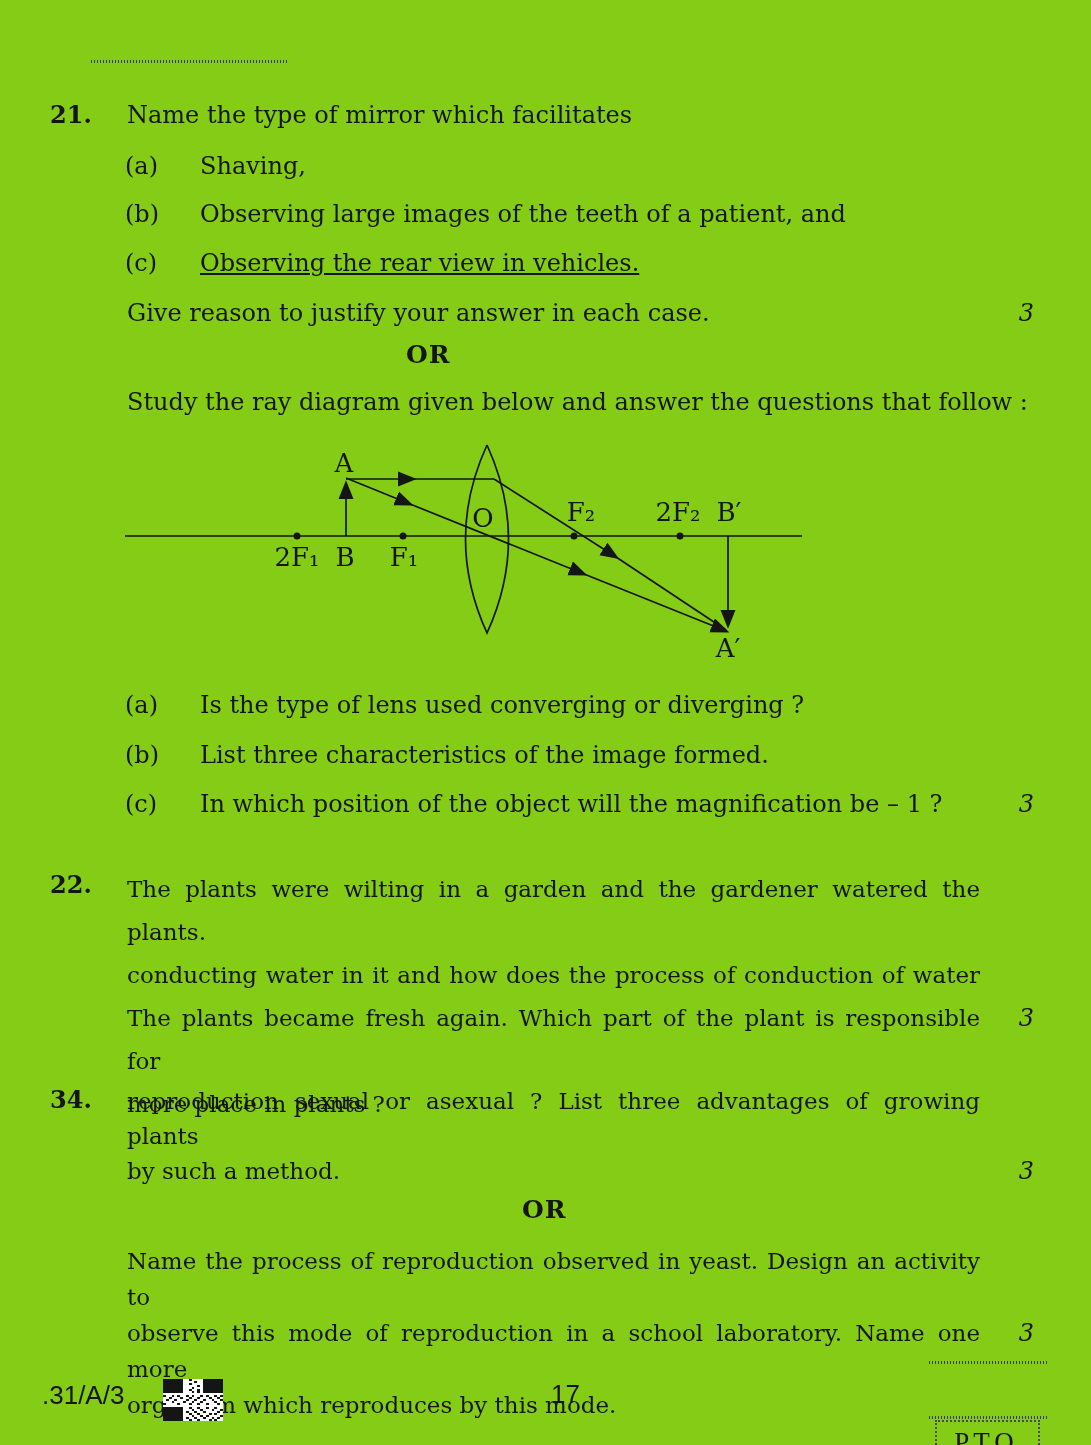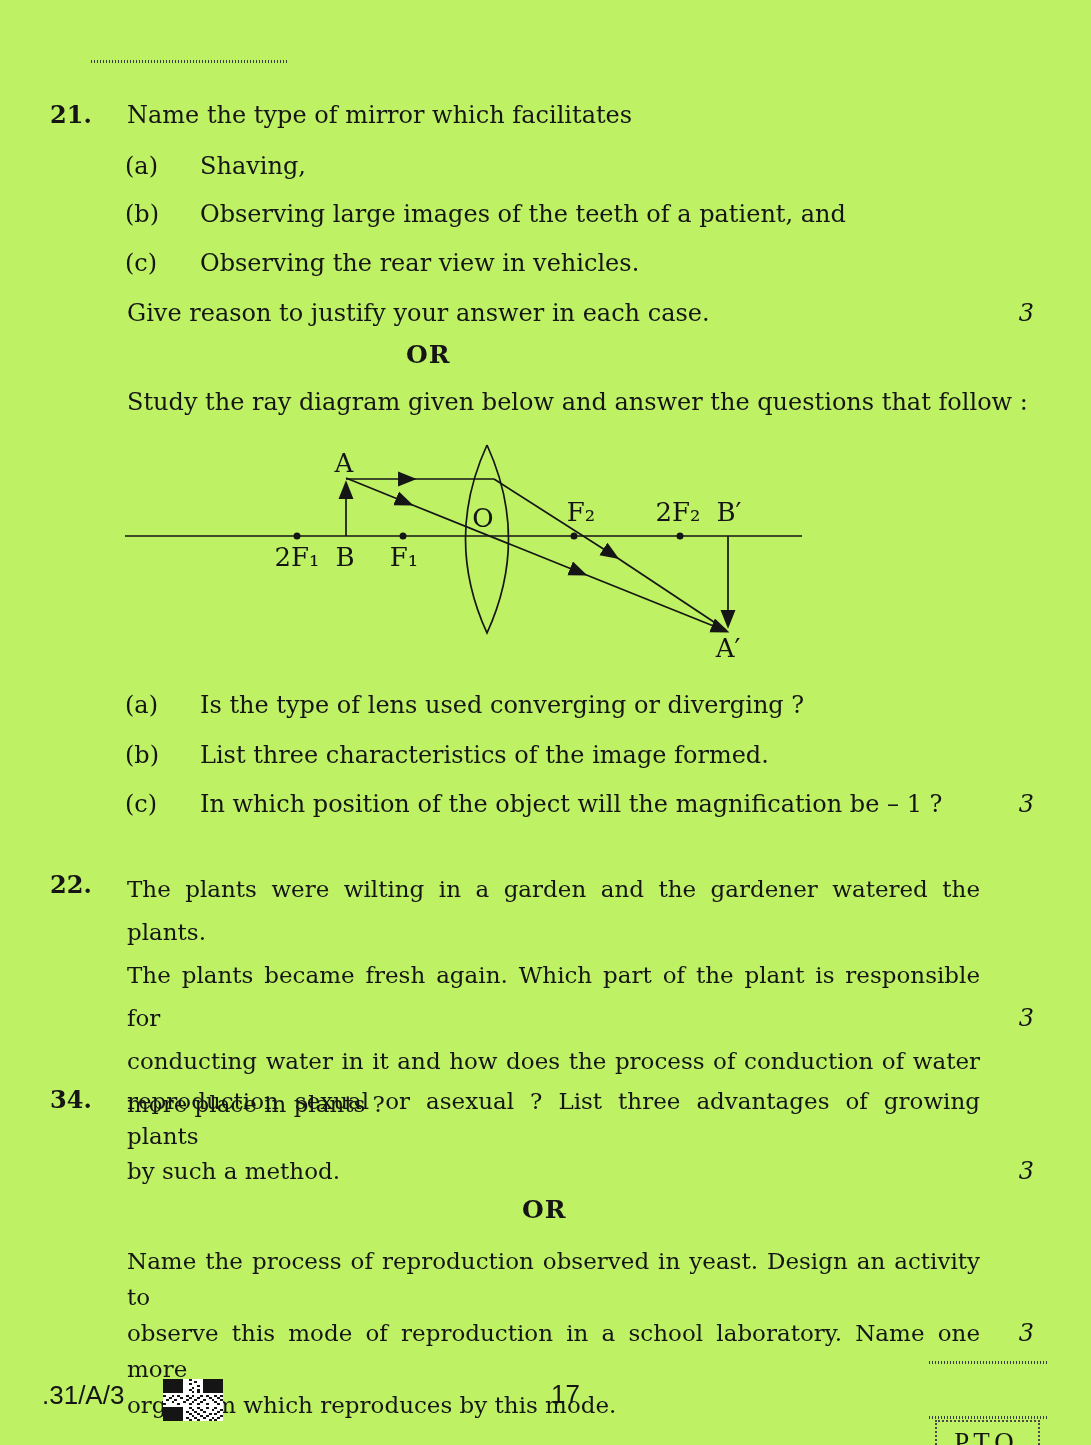--- a/index.html
+++ b/index.html
@@ -1,18 +1,18 @@
 <!DOCTYPE html>
 <html><head>
 <meta charset="utf-8">
 <style>
   html,body { margin:0; padding:0; background:#888; }
   .page {
     position:relative; width:1091px; height:1445px; margin:0 auto;
-    background:#bef264; color:#151515; overflow:hidden;
+    background:#84cc16; color:#151515; overflow:hidden;
     font-family:"DejaVu Serif","Liberation Serif",serif;
   }
   .abs { position:absolute; }
   .qnum { font-weight:bold; font-size:24px; line-height:28px; }
   .bline { font-size:24px; line-height:28px; white-space:nowrap; }
   .plab { font-size:24px; line-height:28px; }
   .ptxt { font-size:24px; line-height:28px; white-space:nowrap; }
   .para { font-size:23px; width:853px; }
   .para .ln { display:block; }
   .para .just { text-align:justify; text-align-last:justify; }
@@ -42,21 +42,21 @@
   <div class="abs qnum" style="left:50px; top:101px;">21.</div>
   <div class="abs bline" style="left:127px; top:101px;">Name the type of mirror which facilitates</div>
 
   <div class="abs plab" style="left:125px; top:152px;">(a)</div>
   <div class="abs ptxt" style="left:200px; top:152px;">Shaving,</div>
 
   <div class="abs plab" style="left:125px; top:200px;">(b)</div>
   <div class="abs ptxt" style="left:200px; top:200px;">Observing large images of the teeth of a patient, and</div>
 
   <div class="abs plab" style="left:125px; top:249px;">(c)</div>
-  <div class="abs ptxt" style="left:200px; top:249px;">Observing the rear view in vehicles.</div>
+  <div class="abs ptxt" style="left:200px; top:249px;text-decoration:underline;">Observing the rear view in vehicles.</div>
 
   <div class="abs bline" style="left:127px; top:299px;">Give reason to justify your answer in each case.</div>
   <div class="abs marks" style="left:1000px; top:299px;">3</div>
 
   <div class="abs or" style="left:406px; top:341px;">OR</div>
 
   <div class="abs bline" style="left:127px; top:388px;">Study the ray diagram given below and answer the questions that follow :</div>
 
   <svg class="abs" style="left:110px; top:430px;" width="700" height="250" viewBox="110 430 700 250">
     <defs>
@@ -104,22 +104,22 @@
   <div class="abs plab" style="left:125px; top:741px;">(b)</div>
   <div class="abs ptxt" style="left:200px; top:741px;">List three characteristics of the image formed.</div>
 
   <div class="abs plab" style="left:125px; top:790px;">(c)</div>
   <div class="abs ptxt" style="left:200px; top:790px;">In which position of the object will the magnification be – 1 ?</div>
   <div class="abs marks" style="left:1000px; top:790px;">3</div>
 
   <div class="abs qnum" style="left:50px; top:871px;">22.</div>
   <div class="abs para" style="left:127px; top:868px; line-height:43px;">
     <span class="ln just">The plants were wilting in a garden and the gardener watered the plants.</span>
+    <span class="ln just">conducting water in it and how does the process of conduction of water</span>
     <span class="ln just">The plants became fresh again. Which part of the plant is responsible for</span>
-    <span class="ln just">conducting water in it and how does the process of conduction of water</span>
     <span class="ln">more place in plants ?</span>
   </div>
   <div class="abs marks" style="left:1000px; top:1004px;">3</div>
 
   <div class="abs qnum" style="left:50px; top:1086px;">34.</div>
   <div class="abs para" style="left:127px; top:1084px; line-height:35px;">
     <span class="ln just">reproduction sexual or asexual ? List three advantages of growing plants</span>
     <span class="ln">by such a method.</span>
   </div>
   <div class="abs marks" style="left:1000px; top:1157px;">3</div>

